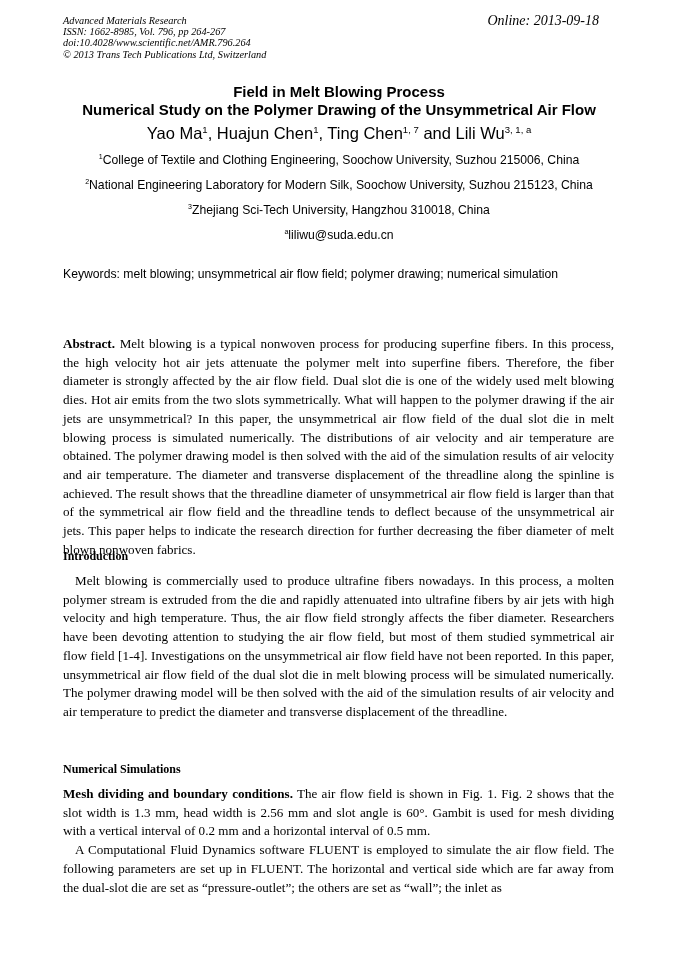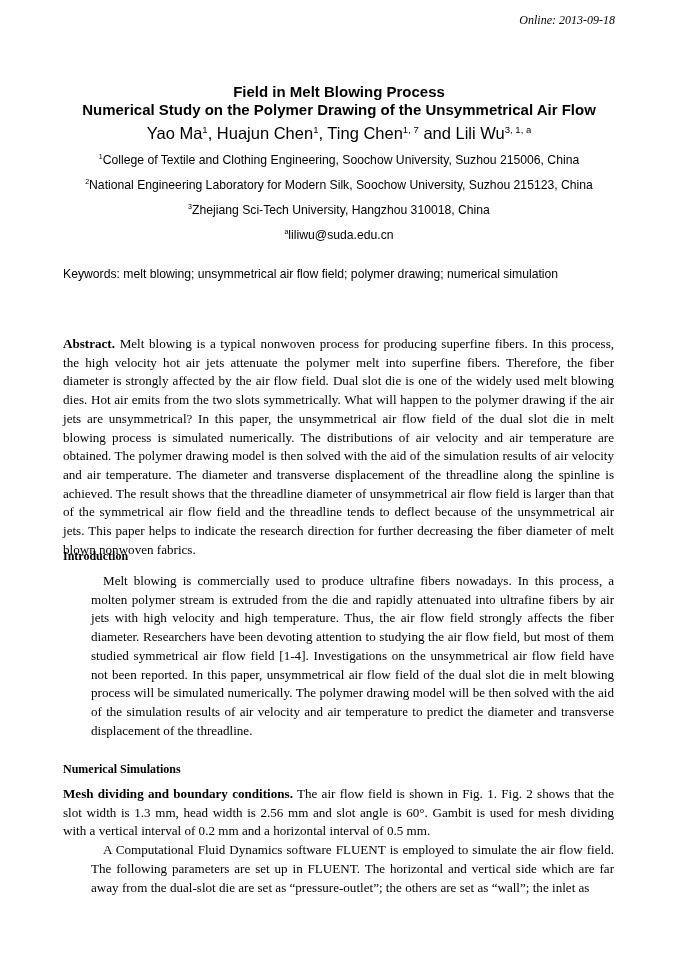--- a/index.html
+++ b/index.html
@@ -1,42 +1,48 @@
 <!DOCTYPE html>
 <html><head>
 <meta charset="utf-8">
 <style>
   html, body { margin: 0; padding: 0; background: #ffffff; }
   body { width: 678px; height: 959px; position: relative; overflow: hidden; color: #000; }
   .page { position: absolute; left: 0; top: 0; width: 678px; height: 959px; }
 
   .hdr-left { position: absolute; left: 63px; top: 15px; font-family: "Liberation Serif", serif; font-style: italic; font-size: 10.3px; line-height: 11.2px; }
-  .hdr-right { position: absolute; right: 63px; top: 15px; font-family: "Liberation Serif", serif; font-style: italic; font-size: 12px; line-height: 11.2px; }
+  .hdr-right { position: absolute; right: 79px; top: 15px; font-family: "Liberation Serif", serif; font-style: italic; font-size: 14px; line-height: 11.2px; }
 
   .title { position: absolute; left: 58px; width: 562px; top: 83px; text-align: center; font-family: "Liberation Sans", sans-serif; font-weight: bold; font-size: 15px; line-height: 18px; }
   .authors { position: absolute; left: 58px; width: 562px; top: 123px; text-align: center; font-family: "Liberation Sans", sans-serif; font-size: 16.5px; line-height: 20px; }
   .authors sup, .affil sup { font-size: 0.58em; vertical-align: super; line-height: 0; }
 
   .affil { position: absolute; left: 58px; width: 562px; text-align: center; font-family: "Liberation Sans", sans-serif; font-size: 12.2px; line-height: 14px; }
 
   .keywords { position: absolute; left: 63px; width: 555px; top: 267px; font-family: "Liberation Sans", sans-serif; font-size: 12.2px; line-height: 14px; }
   .keywords b { font-weight: normal; }
 
   .body-text { position: absolute; left: 63px; width: 551px; font-family: "Liberation Serif", serif; font-size: 13.1px; line-height: 18.7px; text-align: justify; }
   .body-text b { font-weight: bold; }
-  .indent { text-indent: 12px; margin-left: 28px; }
+  .indent { text-indent: 12px; }
 
   .section-head { position: absolute; left: 63px; font-family: "Liberation Serif", serif; font-weight: bold; font-size: 12px; line-height: 16px; }
   p { margin: 0; }
 </style>
 </head>
 <body>
 
 <div class="page">
 
+  <div class="hdr-left">
+    <div>Advanced Materials Research</div>
+    <div>ISSN: 1662-8985, Vol. 796, pp 264-267</div>
+    <div>doi:10.4028/www.scientific.net/AMR.796.264</div>
+    <div>© 2013 Trans Tech Publications Ltd, Switzerland</div>
+  </div>
   <div class="hdr-right">Online: 2013-09-18</div>
 
   <div class="title">
     <div>Field in Melt Blowing Process</div>
     <div>Numerical Study on the Polymer Drawing of the Unsymmetrical Air Flow</div>
   </div>
 
   <div class="authors">
     <span>Yao Ma</span><sup>1</sup><span>, </span><span>Huajun Chen</span><sup>1</sup><span>, </span><span>Ting Chen</span><sup>1, 7</sup><span> and </span><span>Lili Wu</span><sup>3, 1, a</sup>
   </div>

